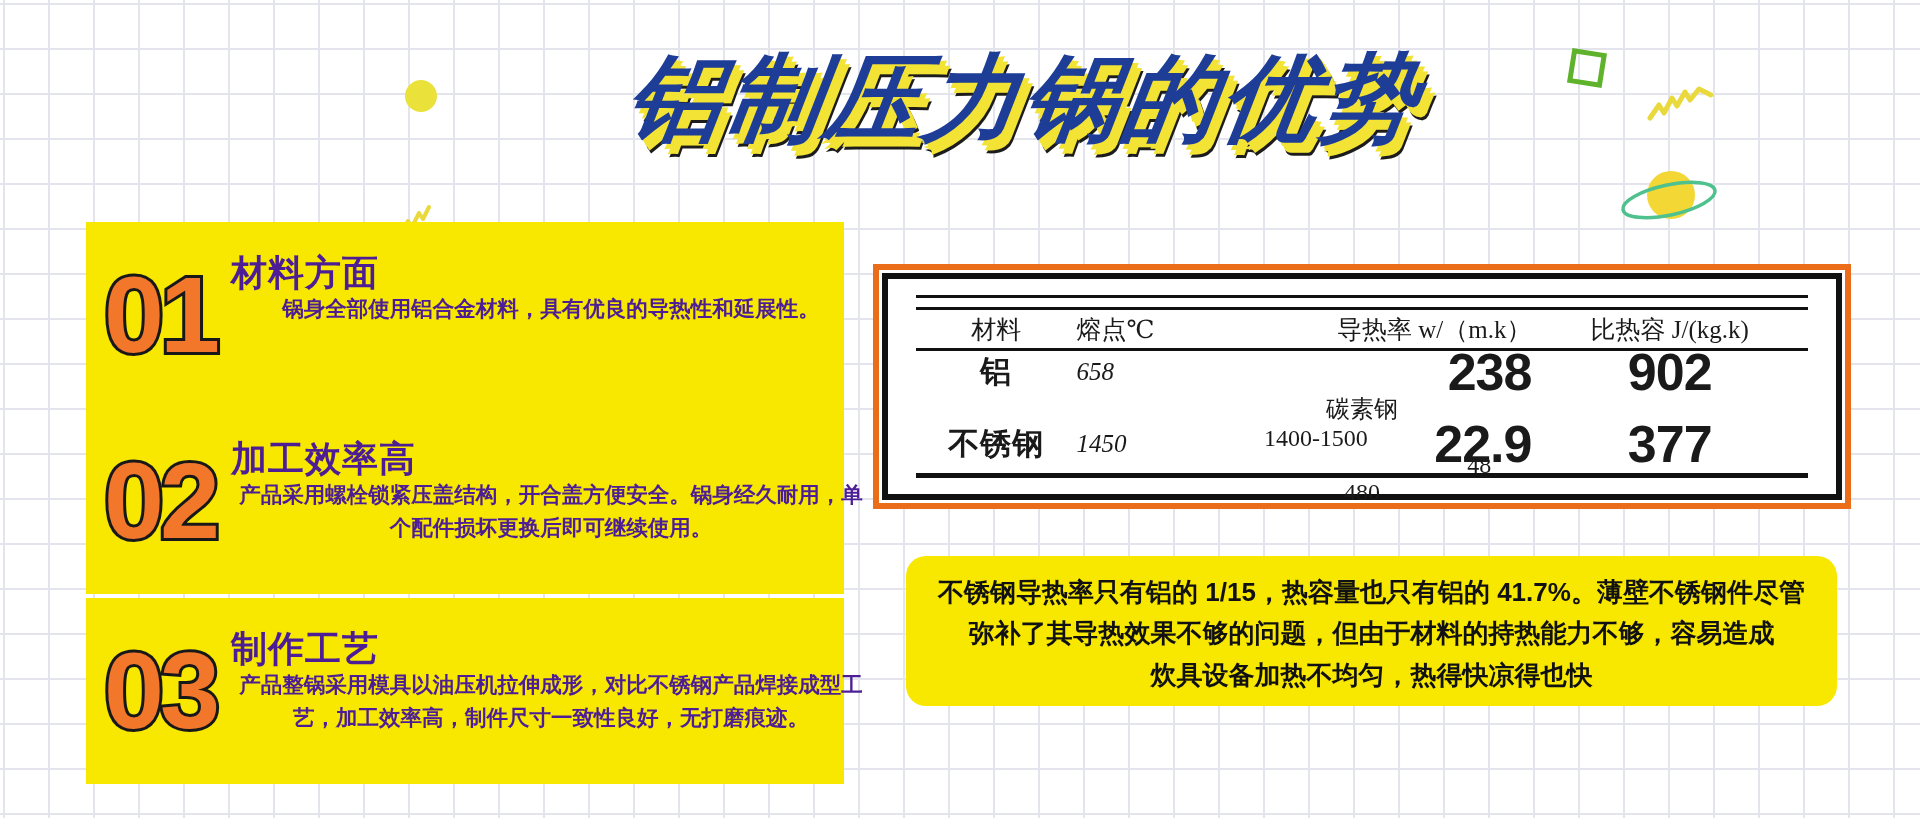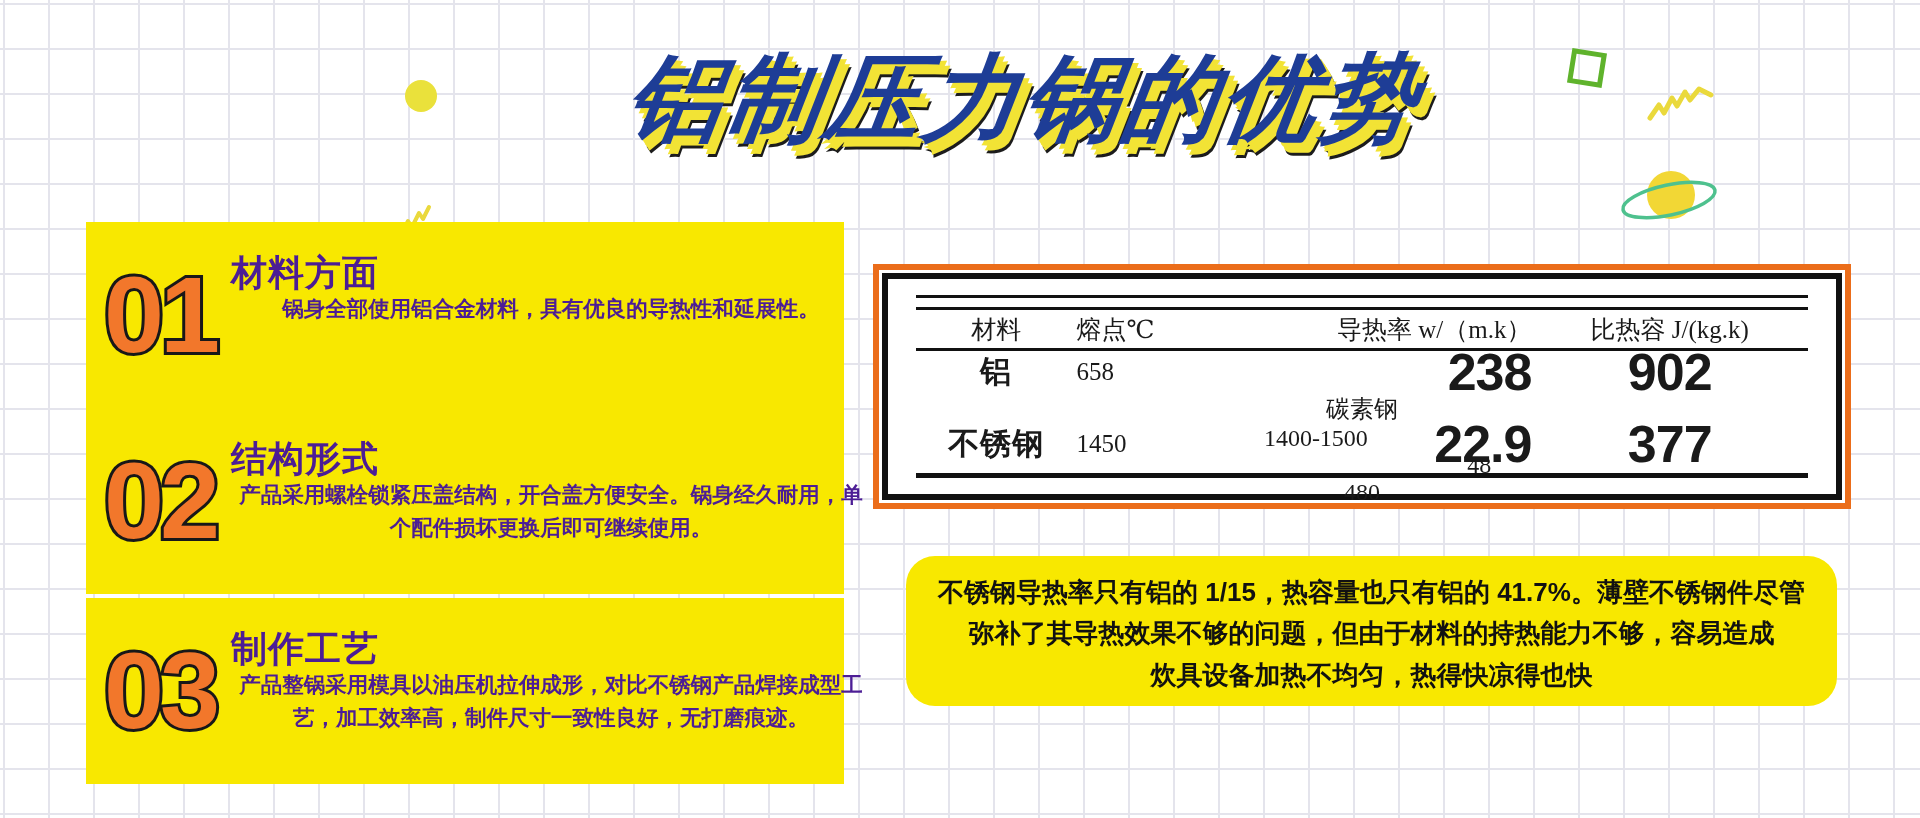--- a/index.html
+++ b/index.html
@@ -66,26 +66,26 @@
   .rule-bottom{height:5px;background:#111;margin-top:8px;}
   .trow{display:flex;align-items:center;}
   .trow .c1{width:18%;text-align:center;}
   .trow .c2{width:22%;text-align:left;}
   .trow .c3{width:29%;text-align:right;}
   .trow .c4{width:31%;text-align:center;}
   .thead{height:38px;font-family:"Liberation Serif","DejaVu Serif",serif;font-size:25px;}
   .r-em{height:42px;}
   .r-plain{height:30px;font-family:"Liberation Serif","DejaVu Serif",serif;font-size:24px;flex-direction:column;}
   .mat-em{font-size:31px;font-weight:800;letter-spacing:1px;}
-  .val-serif{font-family:"Liberation Serif","DejaVu Serif",serif;font-size:25px;}
+  .val-serif{font-family:"Liberation Serif","DejaVu Serif",serif;font-size:25px;font-style:italic;}
   .val-big{font-size:52px;font-weight:800;letter-spacing:-1px;}
   
   .note{
     position:absolute;left:906px;top:556px;width:931px;height:150px;
-    background:#F8E800;border-radius:29px;z-index:2;
+    background:#F8E800;border-radius:20px;z-index:2;
     display:flex;align-items:center;justify-content:center;
     box-sizing:border-box;padding:6px 18px 0 18px;
   }
   .note .note-text{
     font-size:26px;font-weight:700;line-height:1.6;color:#111;
     text-align:center;white-space:pre-line;
   }
   
   .deco{position:absolute;left:0;top:0;z-index:1;pointer-events:none;}
 </style>
@@ -111,21 +111,21 @@
     <div class="num">01</div>
     <div class="txt">
       <div class="hd">材料方面</div>
       <div class="bd">锅身全部使用铝合金材料，具有优良的导热性和延展性。</div>
     </div>
   </div>
 
   <div class="card" id="card2">
     <div class="num">02</div>
     <div class="txt">
-      <div class="hd">结构形式</div>
+      <div class="hd">加工效率高</div>
       <div class="bd">产品采用螺栓锁紧压盖结构，开合盖方便安全。锅身经久耐用，单
 个配件损坏更换后即可继续使用。</div>
     </div>
   </div>
 
   <div class="card" id="card3">
     <div class="num">03</div>
     <div class="txt">
       <div class="hd">制作工艺</div>
       <div class="bd">产品整锅采用模具以油压机拉伸成形，对比不锈钢产品焊接成型工

